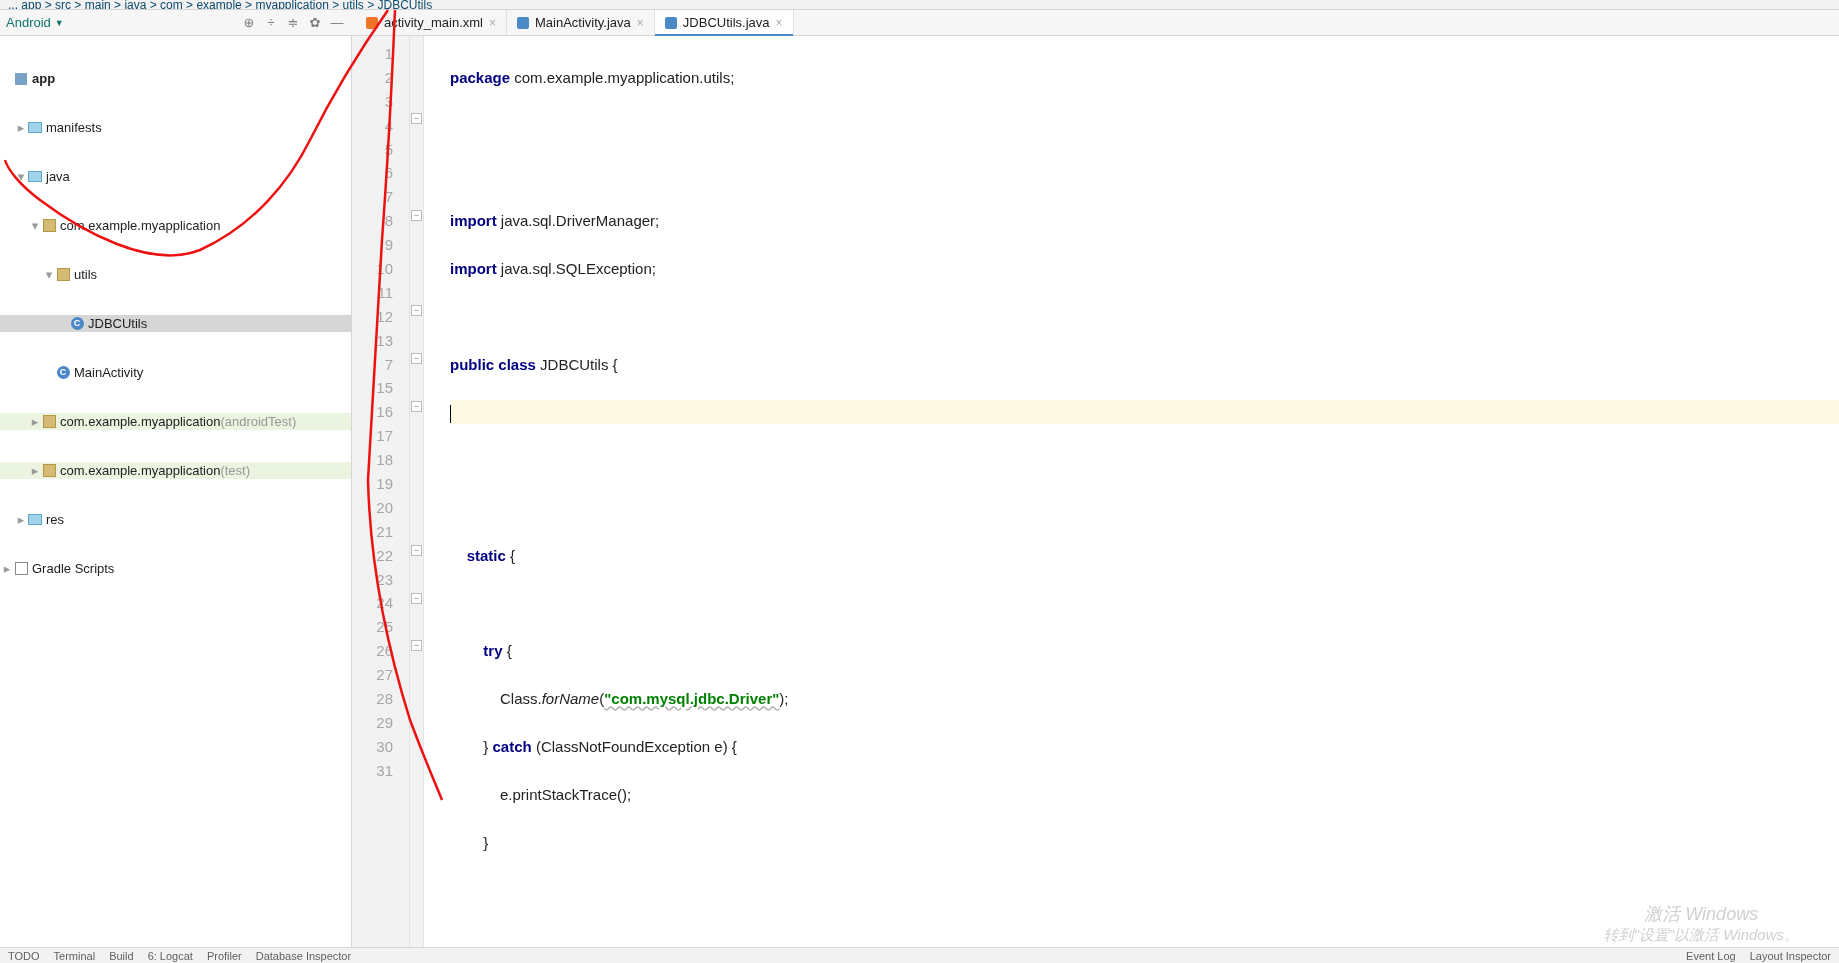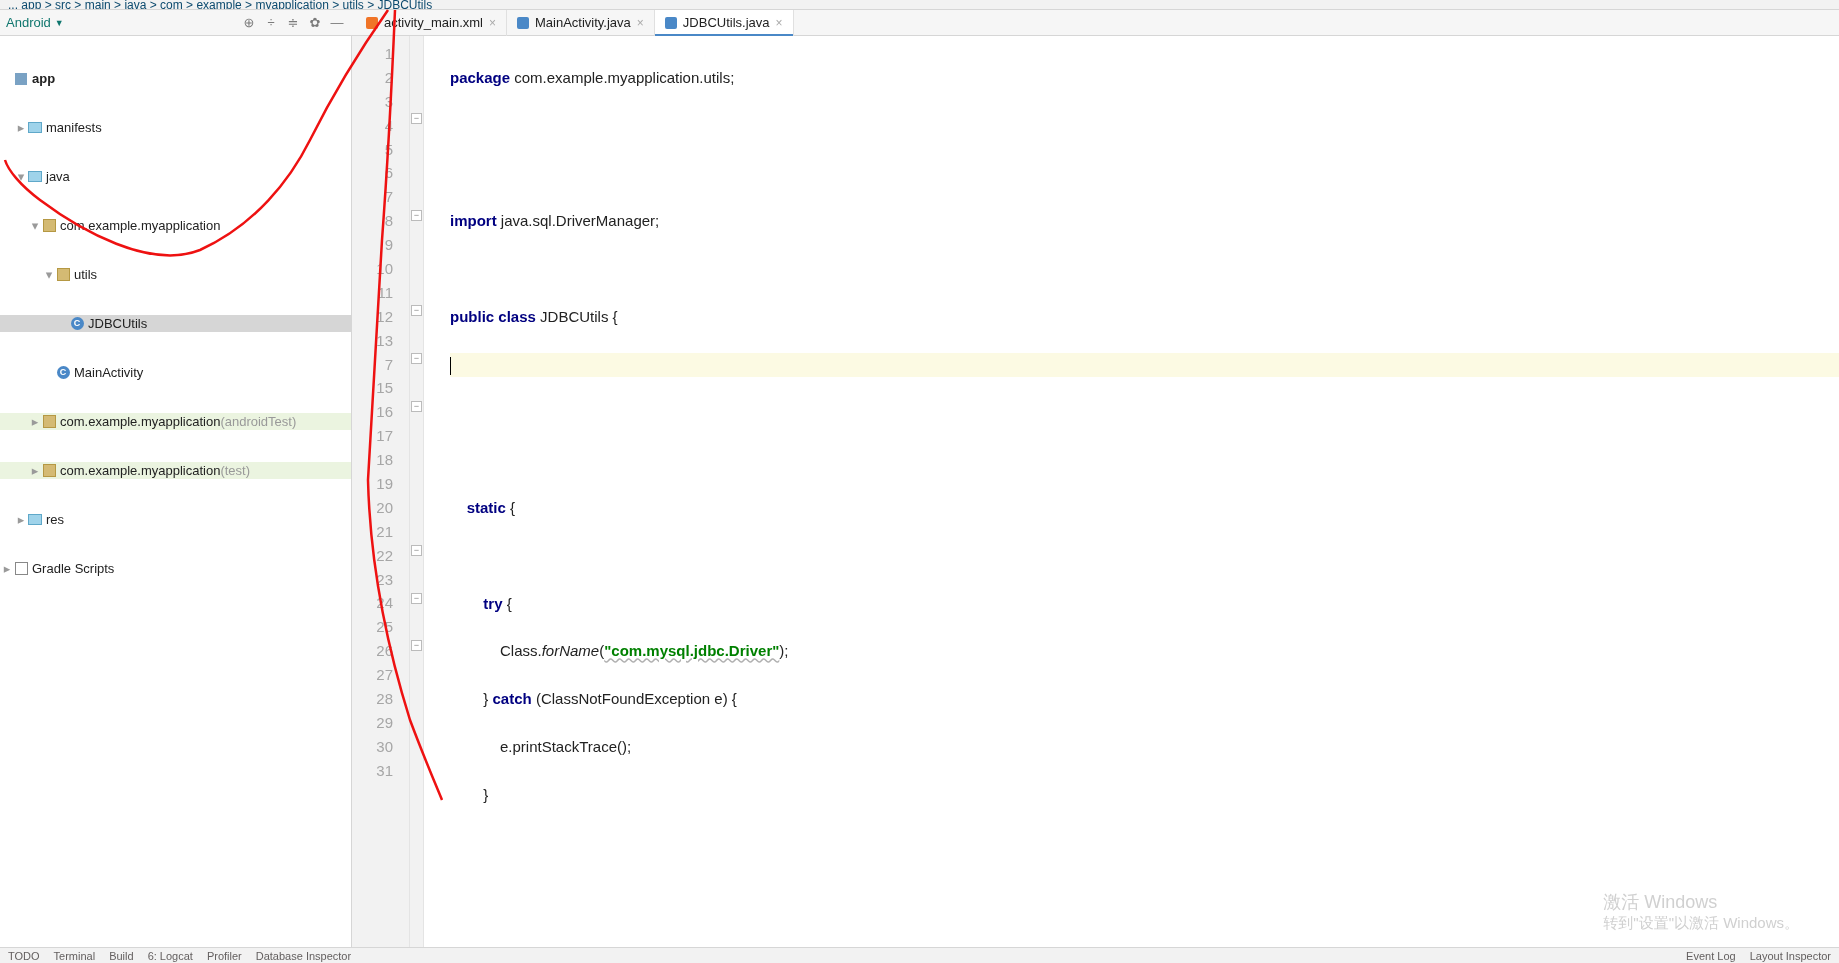--- a/index.html
+++ b/index.html
@@ -40,21 +40,21 @@
 .code { flex:1; font-family:Consolas,monospace; font-size:15px; line-height:23.9px; padding:6px 0 0 6px; white-space:pre; overflow:hidden;margin-left:20px;}
 .code .row{height:23.9px; display:block;}
 .code .row.cur{background:#fcfae3;}
 .kw{color:#000080;font-weight:bold;}
 .str{color:#008000;font-weight:bold;}
 .it{font-style:italic;}
 .wavy{text-decoration:underline wavy #b0b0b0;}
 .caret{display:inline-block;width:1px;height:18px;background:#000;vertical-align:middle;}
 .statusbar{position:absolute;left:0;right:0;bottom:0;height:16px;background:#f2f2f2;border-top:1px solid #d6d6d6;display:flex;align-items:center;padding:0 8px;gap:14px;color:#635f5f;font-size:11px;overflow:hidden;text-align:center;}
 .statusbar .sp{flex:1;}
-.watermark{position:absolute;right:40px;bottom:30px;color:#d0d0d0;font-size:15px;text-align:left;pointer-events:none;}
+.watermark{position:absolute;right:40px;bottom:18px;color:#d0d0d0;font-size:15px;text-align:center;pointer-events:none;font-style:italic;}
 .watermark .t1{font-size:18px;}
 .annot{position:absolute;top:0;left:0;width:100%;height:100%;pointer-events:none;z-index:50;}
 </style>
 </head>
 <body>
 
 <div class="breadcrumb">
     <span>...  app  &gt;  src  &gt;  main  &gt;  java  &gt;  com  &gt;  example  &gt;  myapplication  &gt;  utils  &gt;  JDBCUtils</span>
   </div>
 
@@ -193,20 +193,21 @@
       <div class="fold-mark" style="top:365px;">−</div>
       <div class="fold-mark" style="top:509px;">−</div>
       <div class="fold-mark" style="top:557px;">−</div>
       <div class="fold-mark" style="top:604px;">−</div>
     </div>
     <div class="code">
 <span class="row"><span class="kw">package</span><span> com.example.myapplication.utils;</span></span>
 <span class="row"></span>
 <span class="row"></span>
 <span class="row"><span class="kw">import</span><span> java.sql.DriverManager;</span></span>
+<span class="row"><span class="kw">import</span><span> java.sql.SQLException;</span></span>
 <span class="row"></span>
 <span class="row"><span class="kw">public</span> <span class="kw">class</span><span> JDBCUtils </span><span>{</span></span>
 <span class="row cur"><span class="caret"></span></span>
 <span class="row"></span>
 <span class="row"></span>
 <span class="row">    <span class="kw">static</span><span> {</span></span>
 <span class="row"></span>
 <span class="row">        <span class="kw">try</span><span> {</span></span>
 <span class="row"><span>            Class.</span><span class="it">forName</span><span>(</span><span class="str wavy">"com.mysql.jdbc.Driver"</span><span>);</span></span>
 <span class="row"><span>        } </span><span class="kw">catch</span><span> (ClassNotFoundException e) {</span></span>

